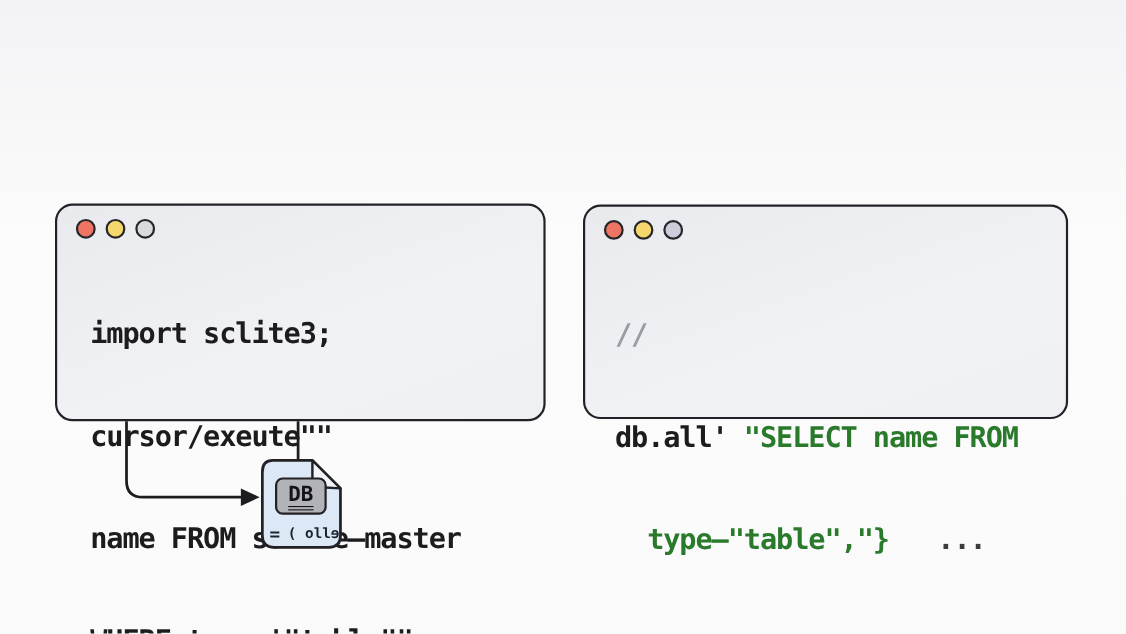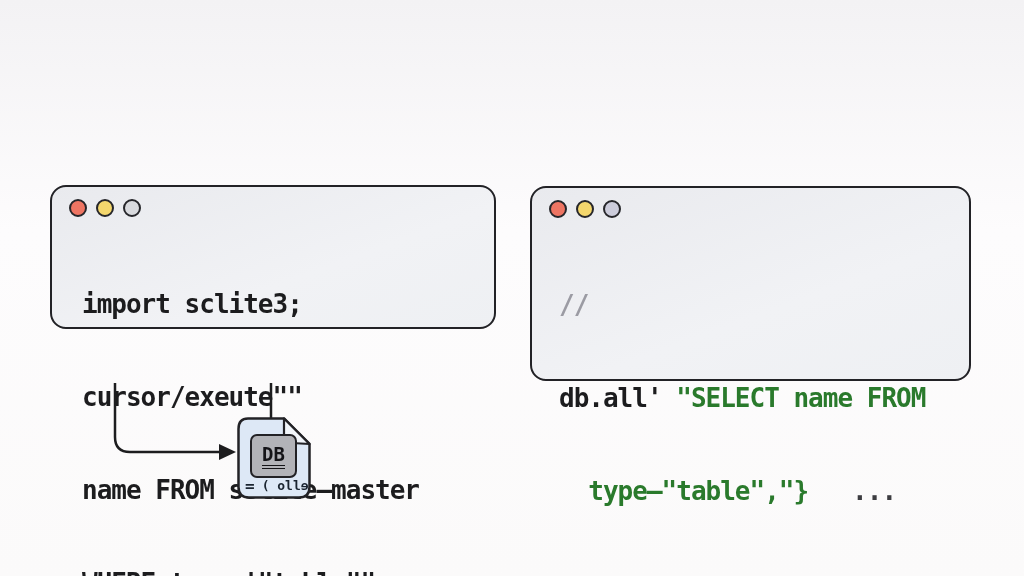--- a/index.html
+++ b/index.html
@@ -10,21 +10,21 @@
   }
   .canvas { position:absolute; inset:0; }
 
   
   .window {
     position:absolute; box-sizing:border-box;
     background: linear-gradient(160deg, #e9eaee 0%, #f1f2f5 60%, #eef0f3 100%);
     border: 2.5px solid #222226;
     border-radius: 16px;
   }
-  .win-left  { left:50px;  top:185px; width:446px; height:144px; }
+  .win-left  { left:50px;  top:185px; width:446px; height:198px; }
   .win-right { left:530px; top:186px; width:441px; height:195px; }
 
   .traffic { display:flex; gap:9px; padding:12px 0 0 17px; }
   .light {
     width:18px; height:18px; border-radius:50%;
     border:2px solid #26262a; box-sizing:border-box;
   }
   .light.red      { background:#ee7563; }
   .light.yellow   { background:#f4d76d; }
   .light.gray     { background:#d9dade; }
@@ -41,21 +41,21 @@
   .tok-gray  { color:#9b9ba3; }
   .tok-dark  { color:#3c3c40; }
 
   
   .connectors { position:absolute; left:0; top:0; pointer-events:none; }
 
   
   .db-file { position:absolute; left:237px; top:417px; width:74px; height:82px; }
   .db-file svg { position:absolute; left:0; top:0; }
   .db-badge {
-    position:absolute; left:13px; top:17px; width:47px; height:44px;
+    position:absolute; left:13px; top:17px; width:47px; height:34px;
     box-sizing:border-box; background:#b2b3b8;
     border:2.5px solid #222226; border-radius:7px;
     display:flex; align-items:center; justify-content:center;
   }
   .db-badge-text {
     font-weight:bold; font-size:19px; color:#141418; letter-spacing:0;
     border-bottom:4px double #141418; line-height:20px; padding-bottom:1px;
   }
   .file-caption {
     position:absolute; left:8px; bottom:6px; display:flex; gap:7px;

